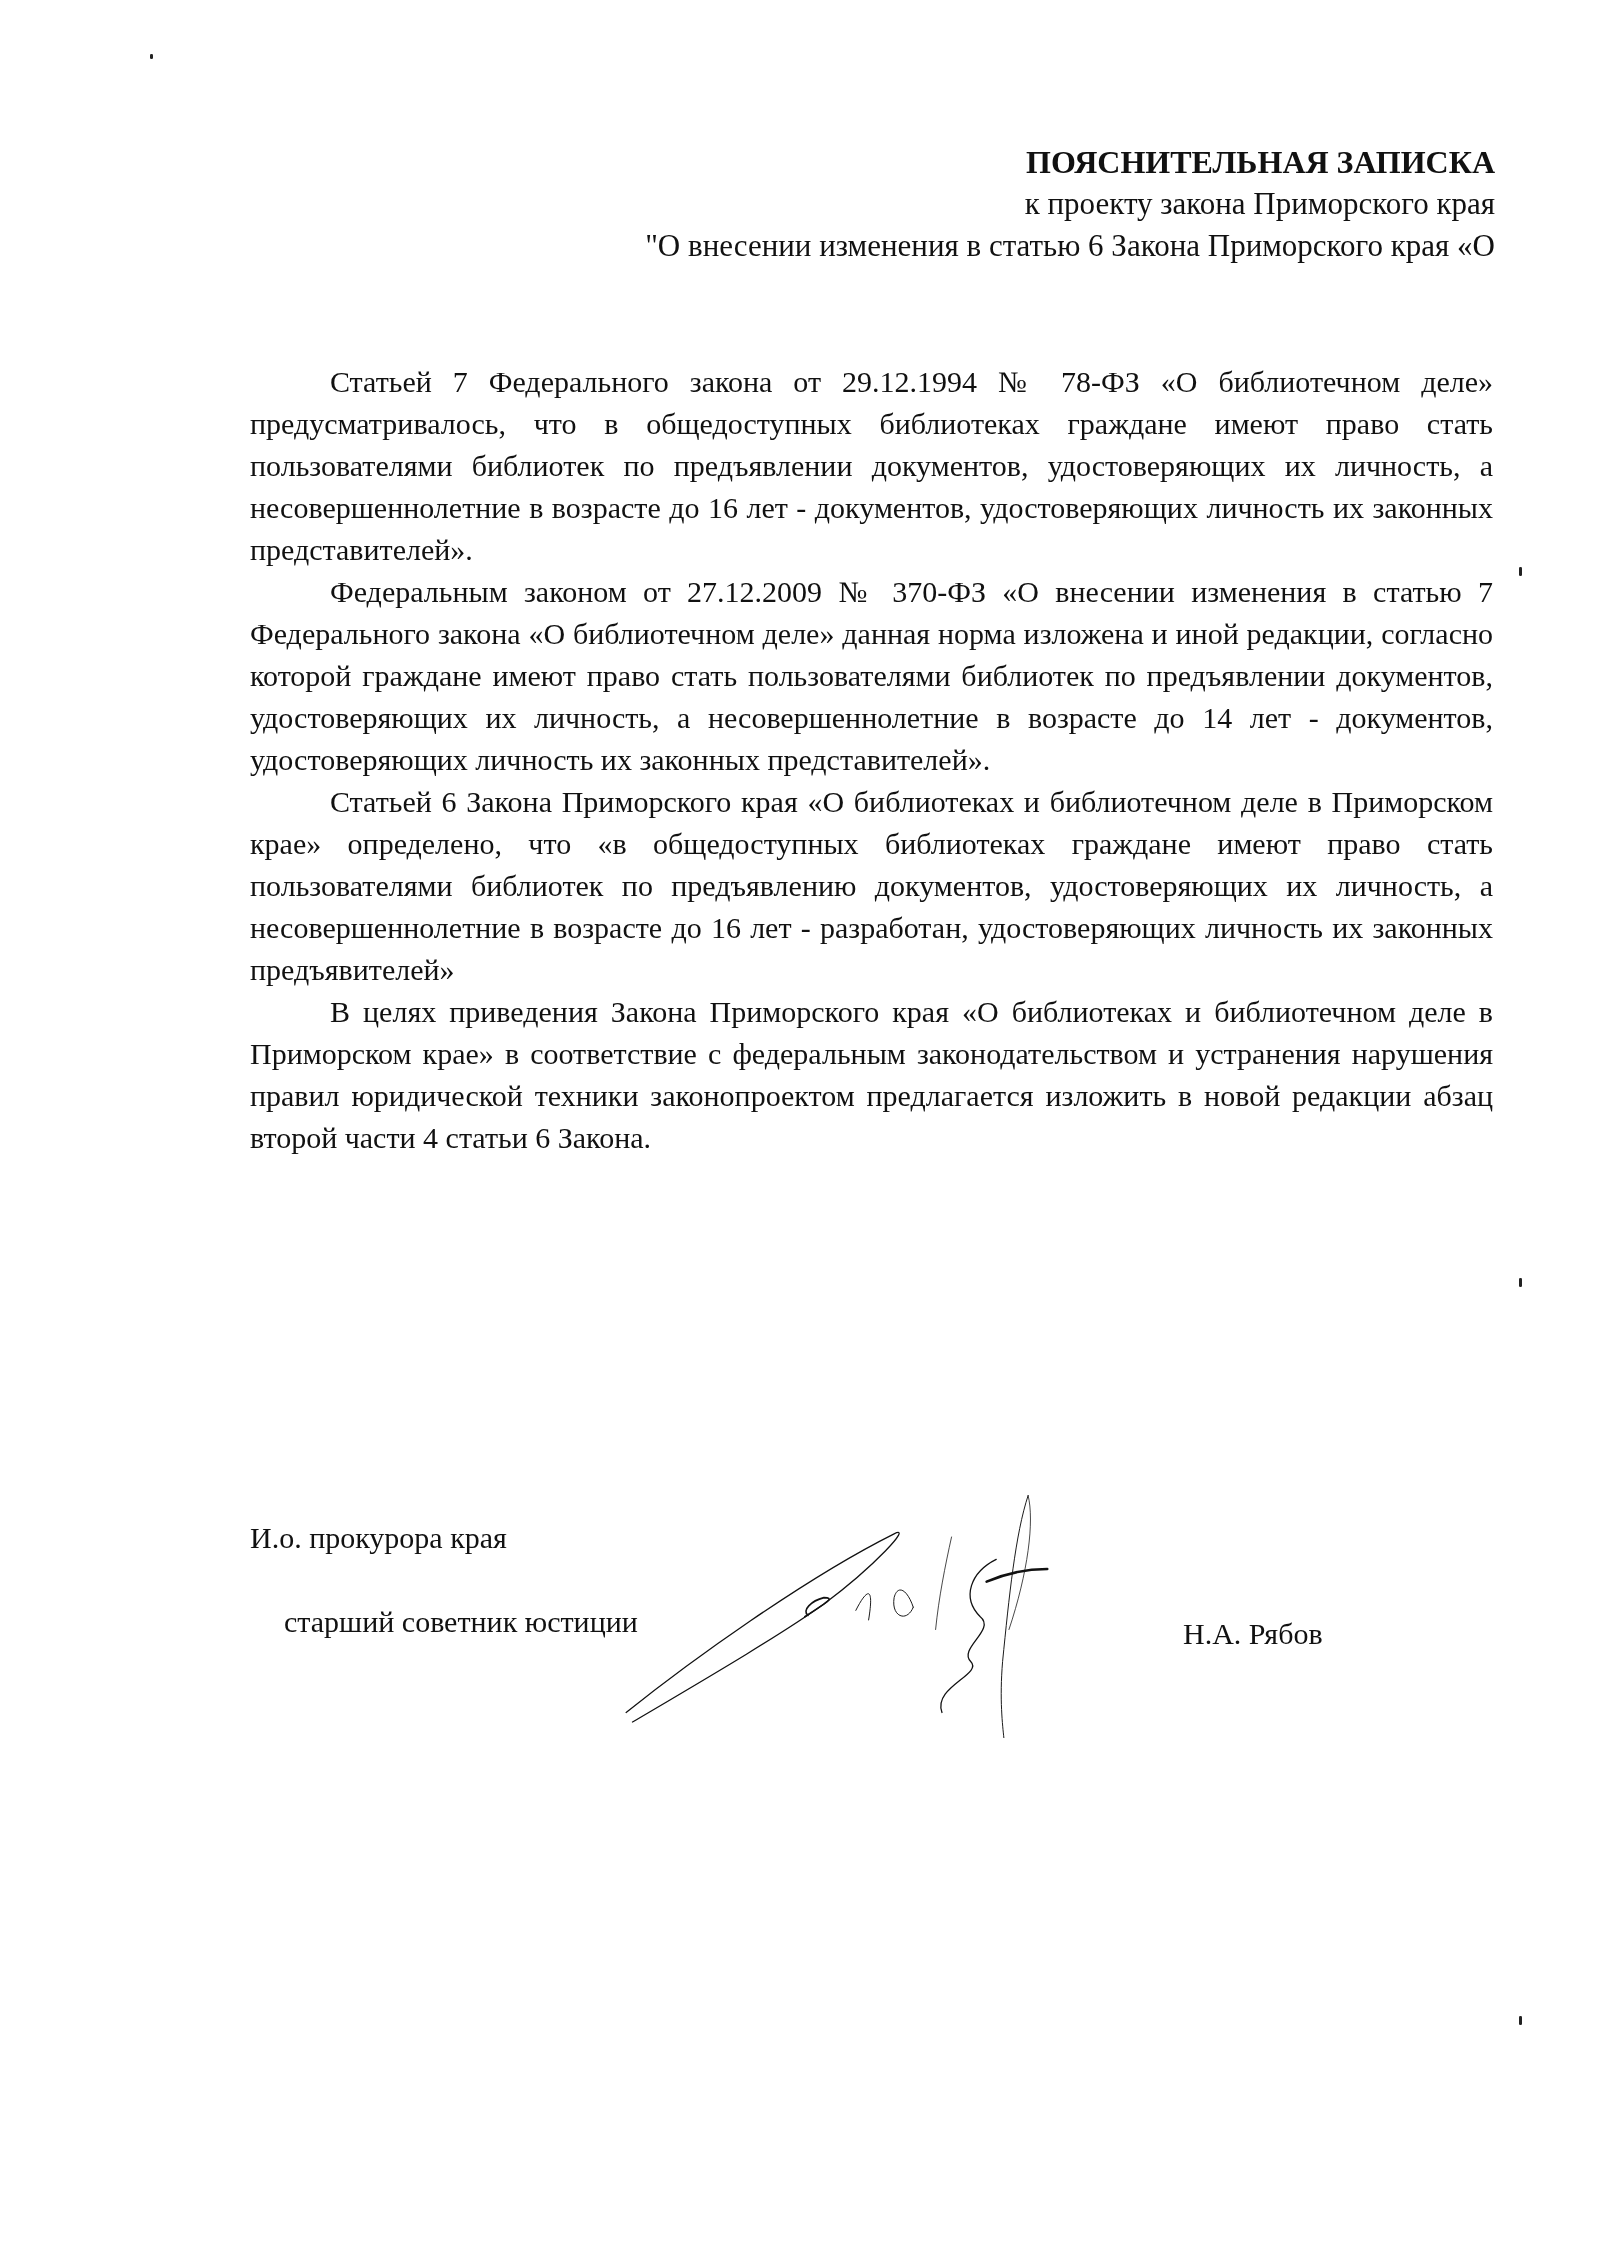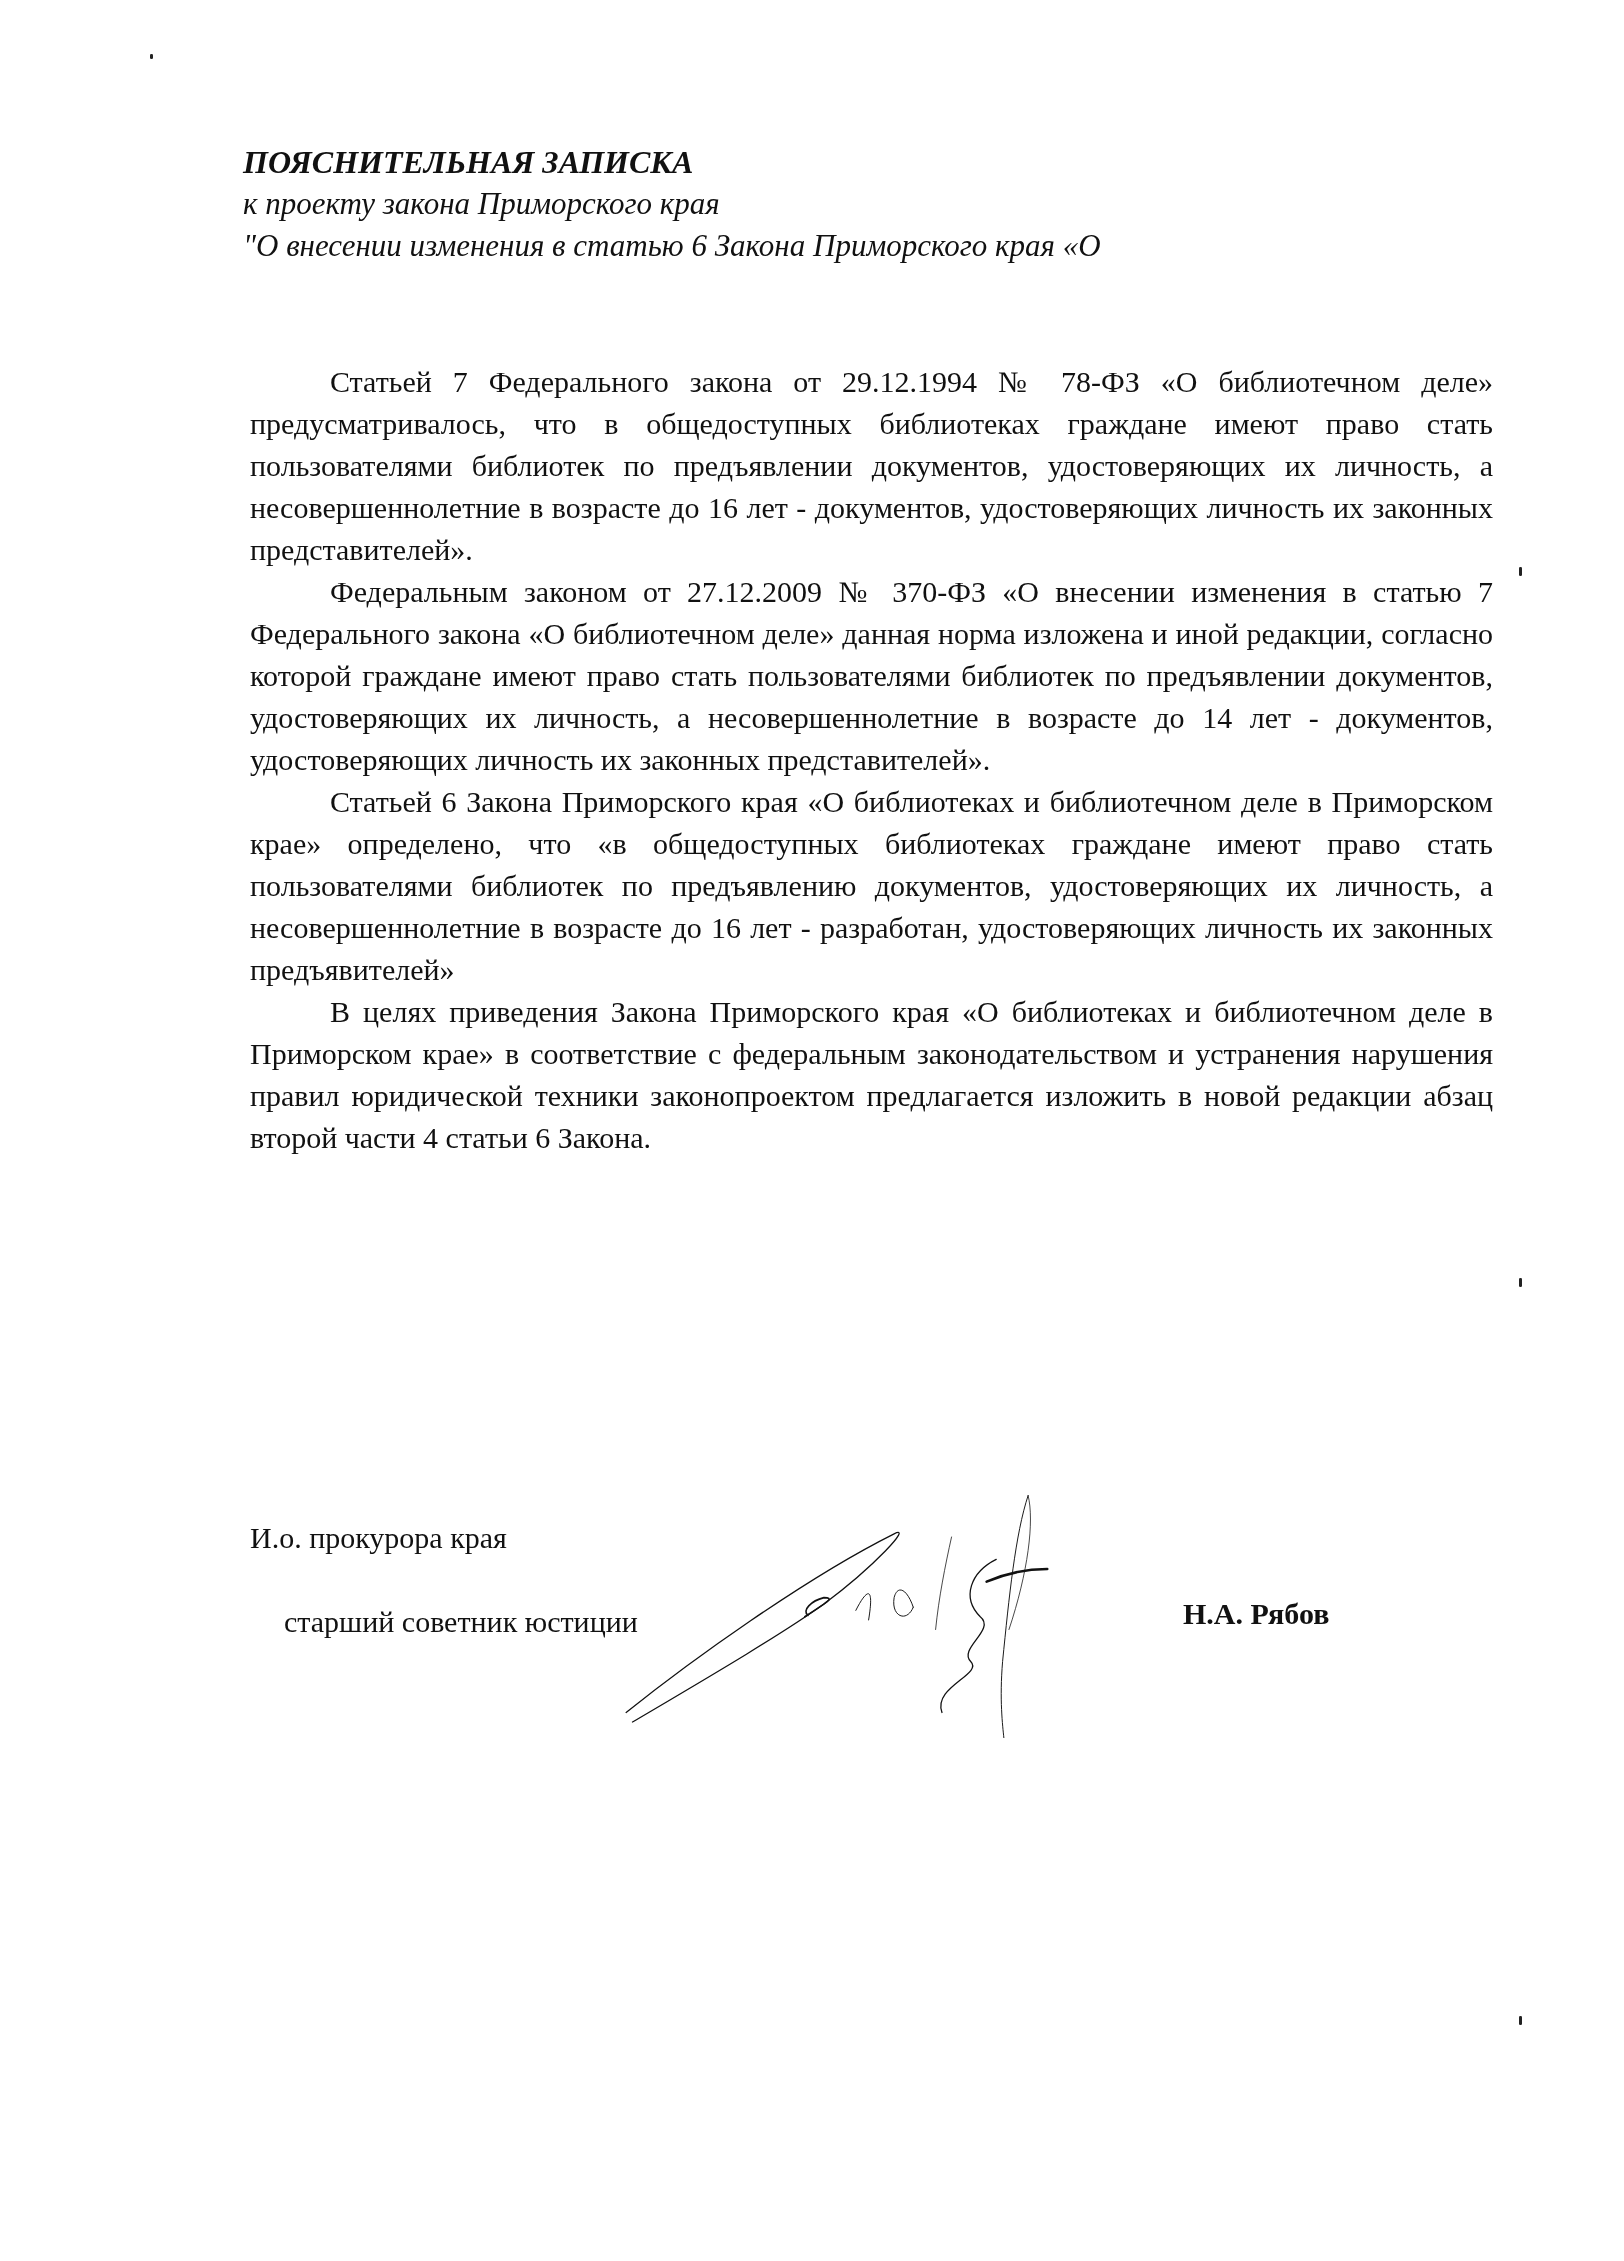--- a/index.html
+++ b/index.html
@@ -1,28 +1,28 @@
 <!DOCTYPE html>
 <html style="font-size:10.2px"><head>
   <meta charset="utf-8">
   <style>
     html, body { margin: 0; padding: 0; background: #ffffff; }
     body { width: 1624px; height: 2261px; position: relative; overflow: hidden; color: #111; }
     .page { position: absolute; left: 0; top: 0; width: 1624px; height: 2261px; background: #fff; }
     .serif { font-family: "Liberation Serif", "DejaVu Serif", serif; }
-    .header { position: absolute; left: 243px; width: 1252px; top: 141px; text-align: left; font-size: 31px; line-height: 42px; font-style: italic; }
+    .header { position: absolute; left: 243px; width: 1252px; top: 141px; text-align: right; font-size: 31px; line-height: 42px; }
     .header .title { font-weight: bold; font-size: 32px; }
     .body { position: absolute; left: 250px; width: 1243px; top: 361px; font-size: 30px; line-height: 42px; text-align: justify; }
     .body p { margin: 0; text-indent: 80px; }
     .body p.first { text-indent: 93px; }
     .body b { font-weight: normal; }
     .sig-block { position: absolute; left: 250px; top: 1521px; width: 1246px; font-size: 30px; }
     .sig-pos1 { position: absolute; left: 0; top: 0; white-space: nowrap; }
     .sig-pos2 { position: absolute; left: 0; top: 84px; white-space: nowrap; margin-left: 34px; }
-    .sig-name { position: absolute; left: 933px; top: 76px; white-space: nowrap; font-weight: bold; }
+    .sig-name { position: absolute; left: 933px; top: 96px; white-space: nowrap; }
     .signature { position: absolute; left: 613px; top: 1470px; width: 575px; height: 268px; }
     .artifact { position: absolute; width: 2.6px; height: 9px; background: #222; border-radius: 1.3px; }
   </style>
 </head>
 <body>
 
 <div class="page serif">
 
   <div class="artifact" style="left:150px; top:54px; width:3.2px; height:5.1px;"></div>
 

